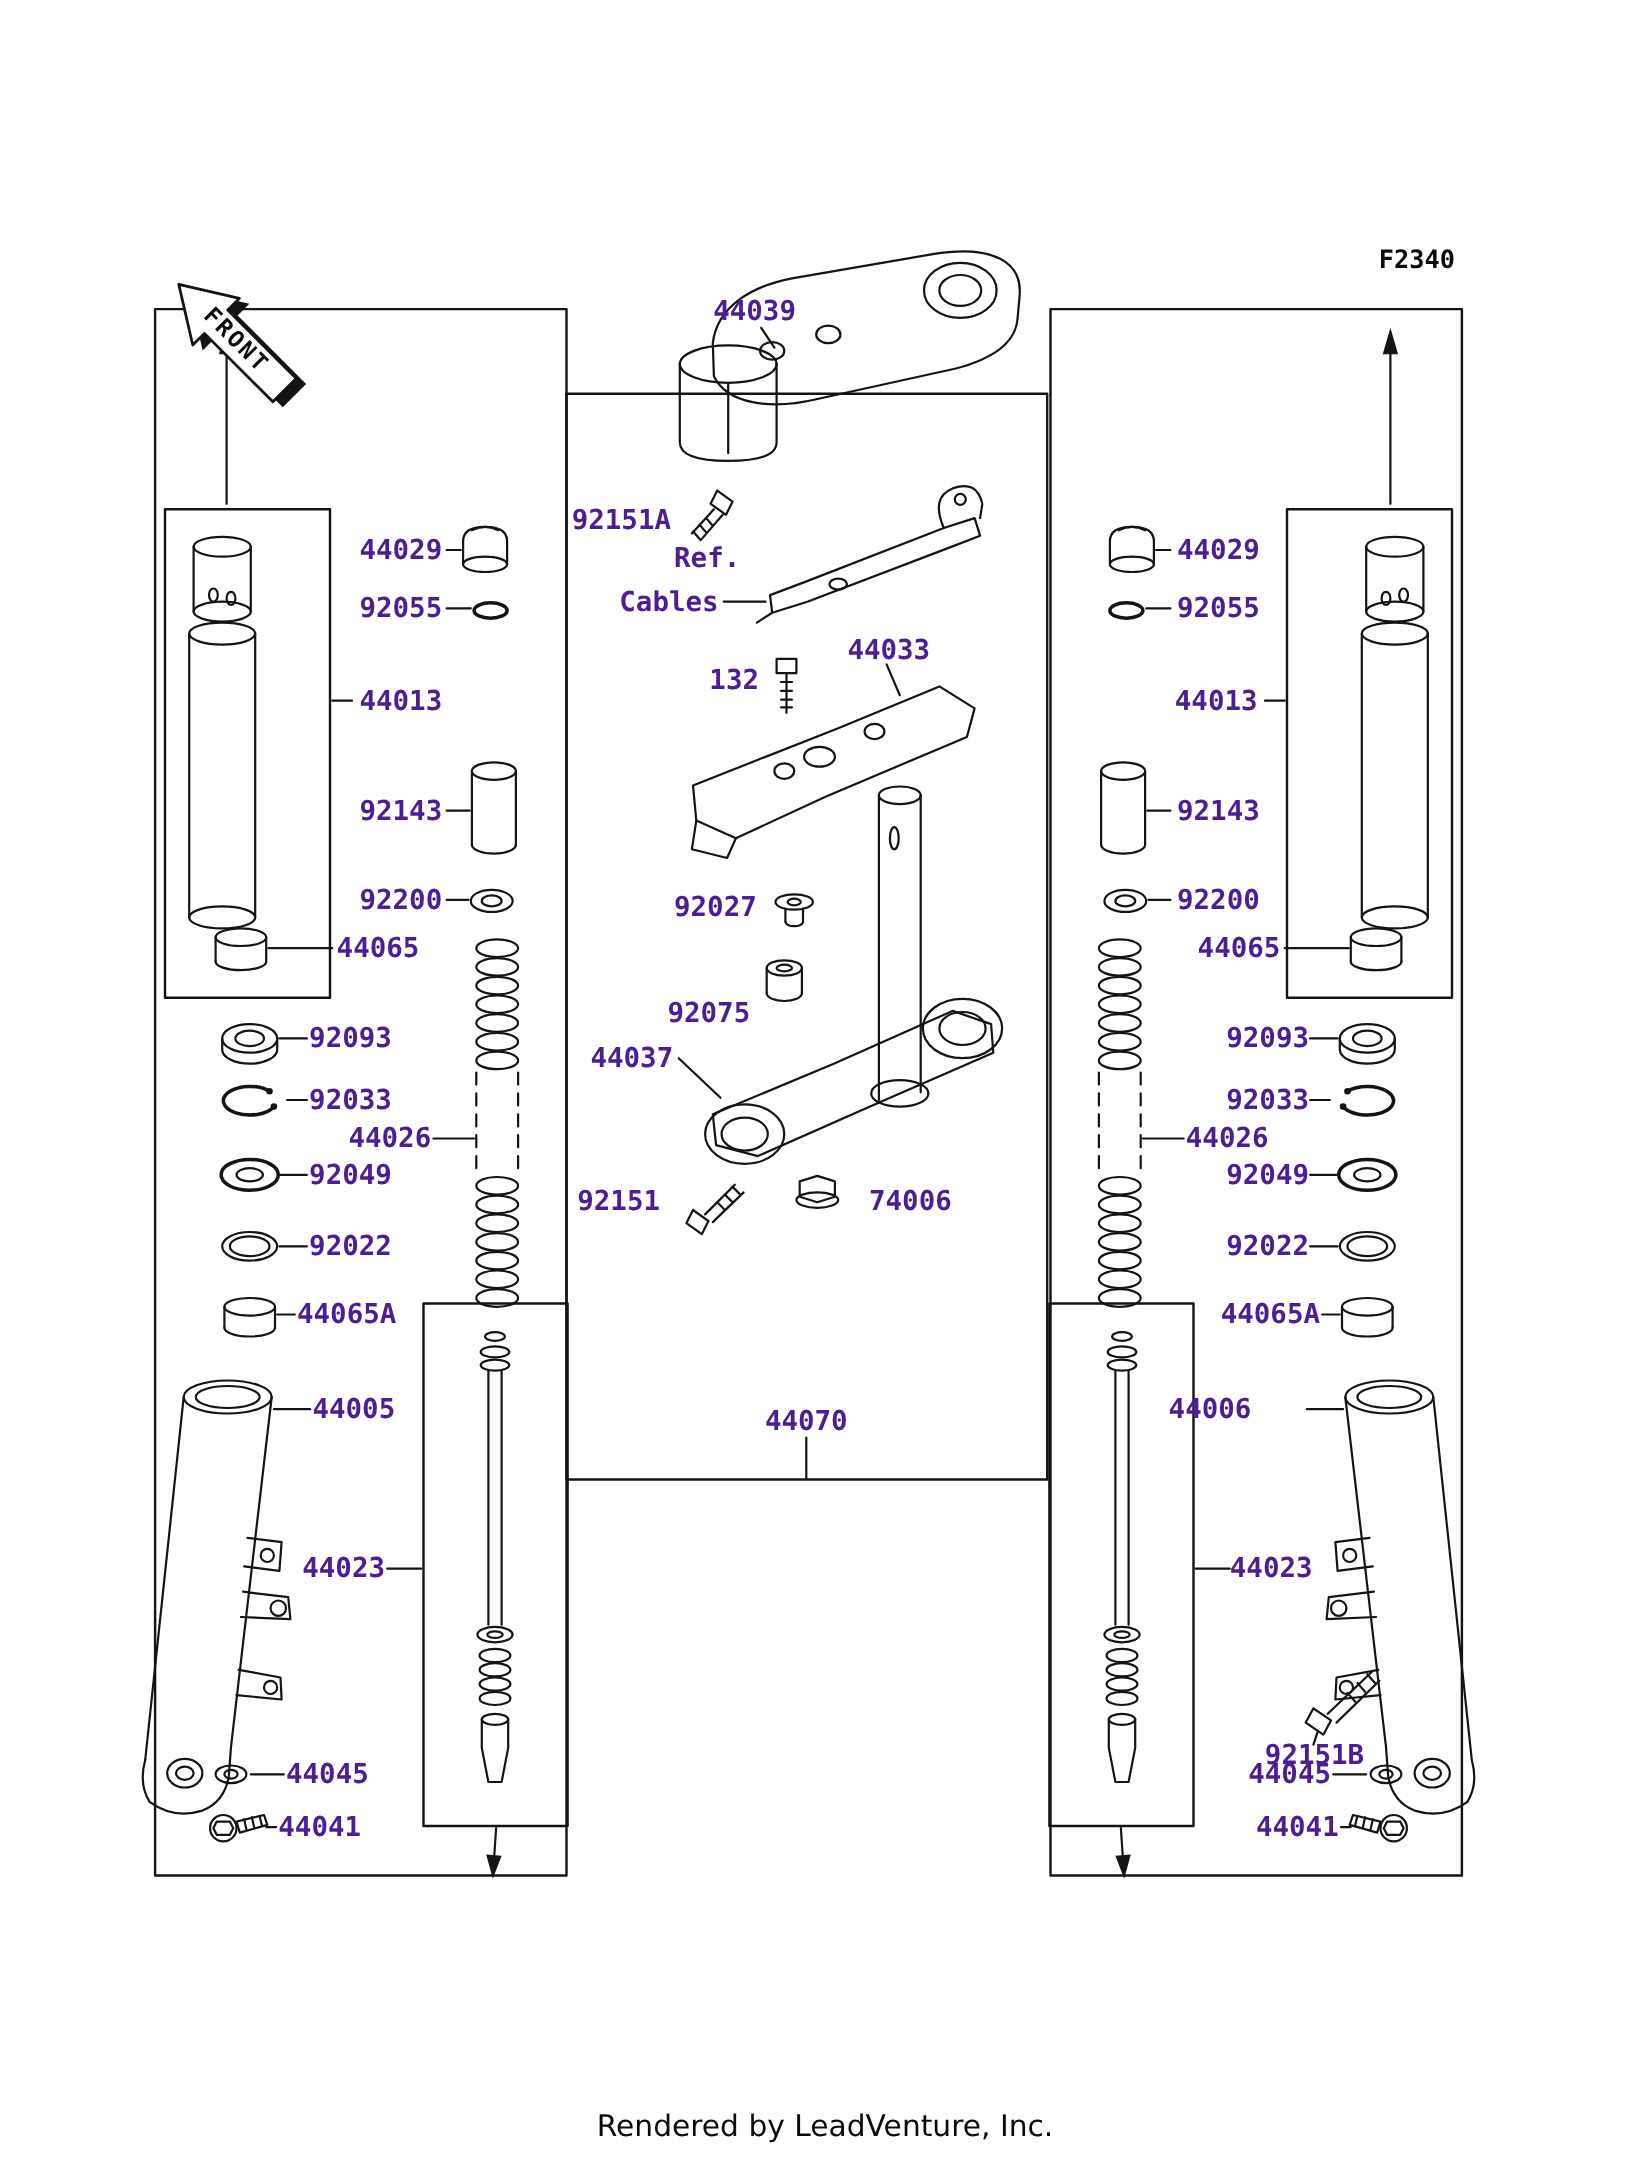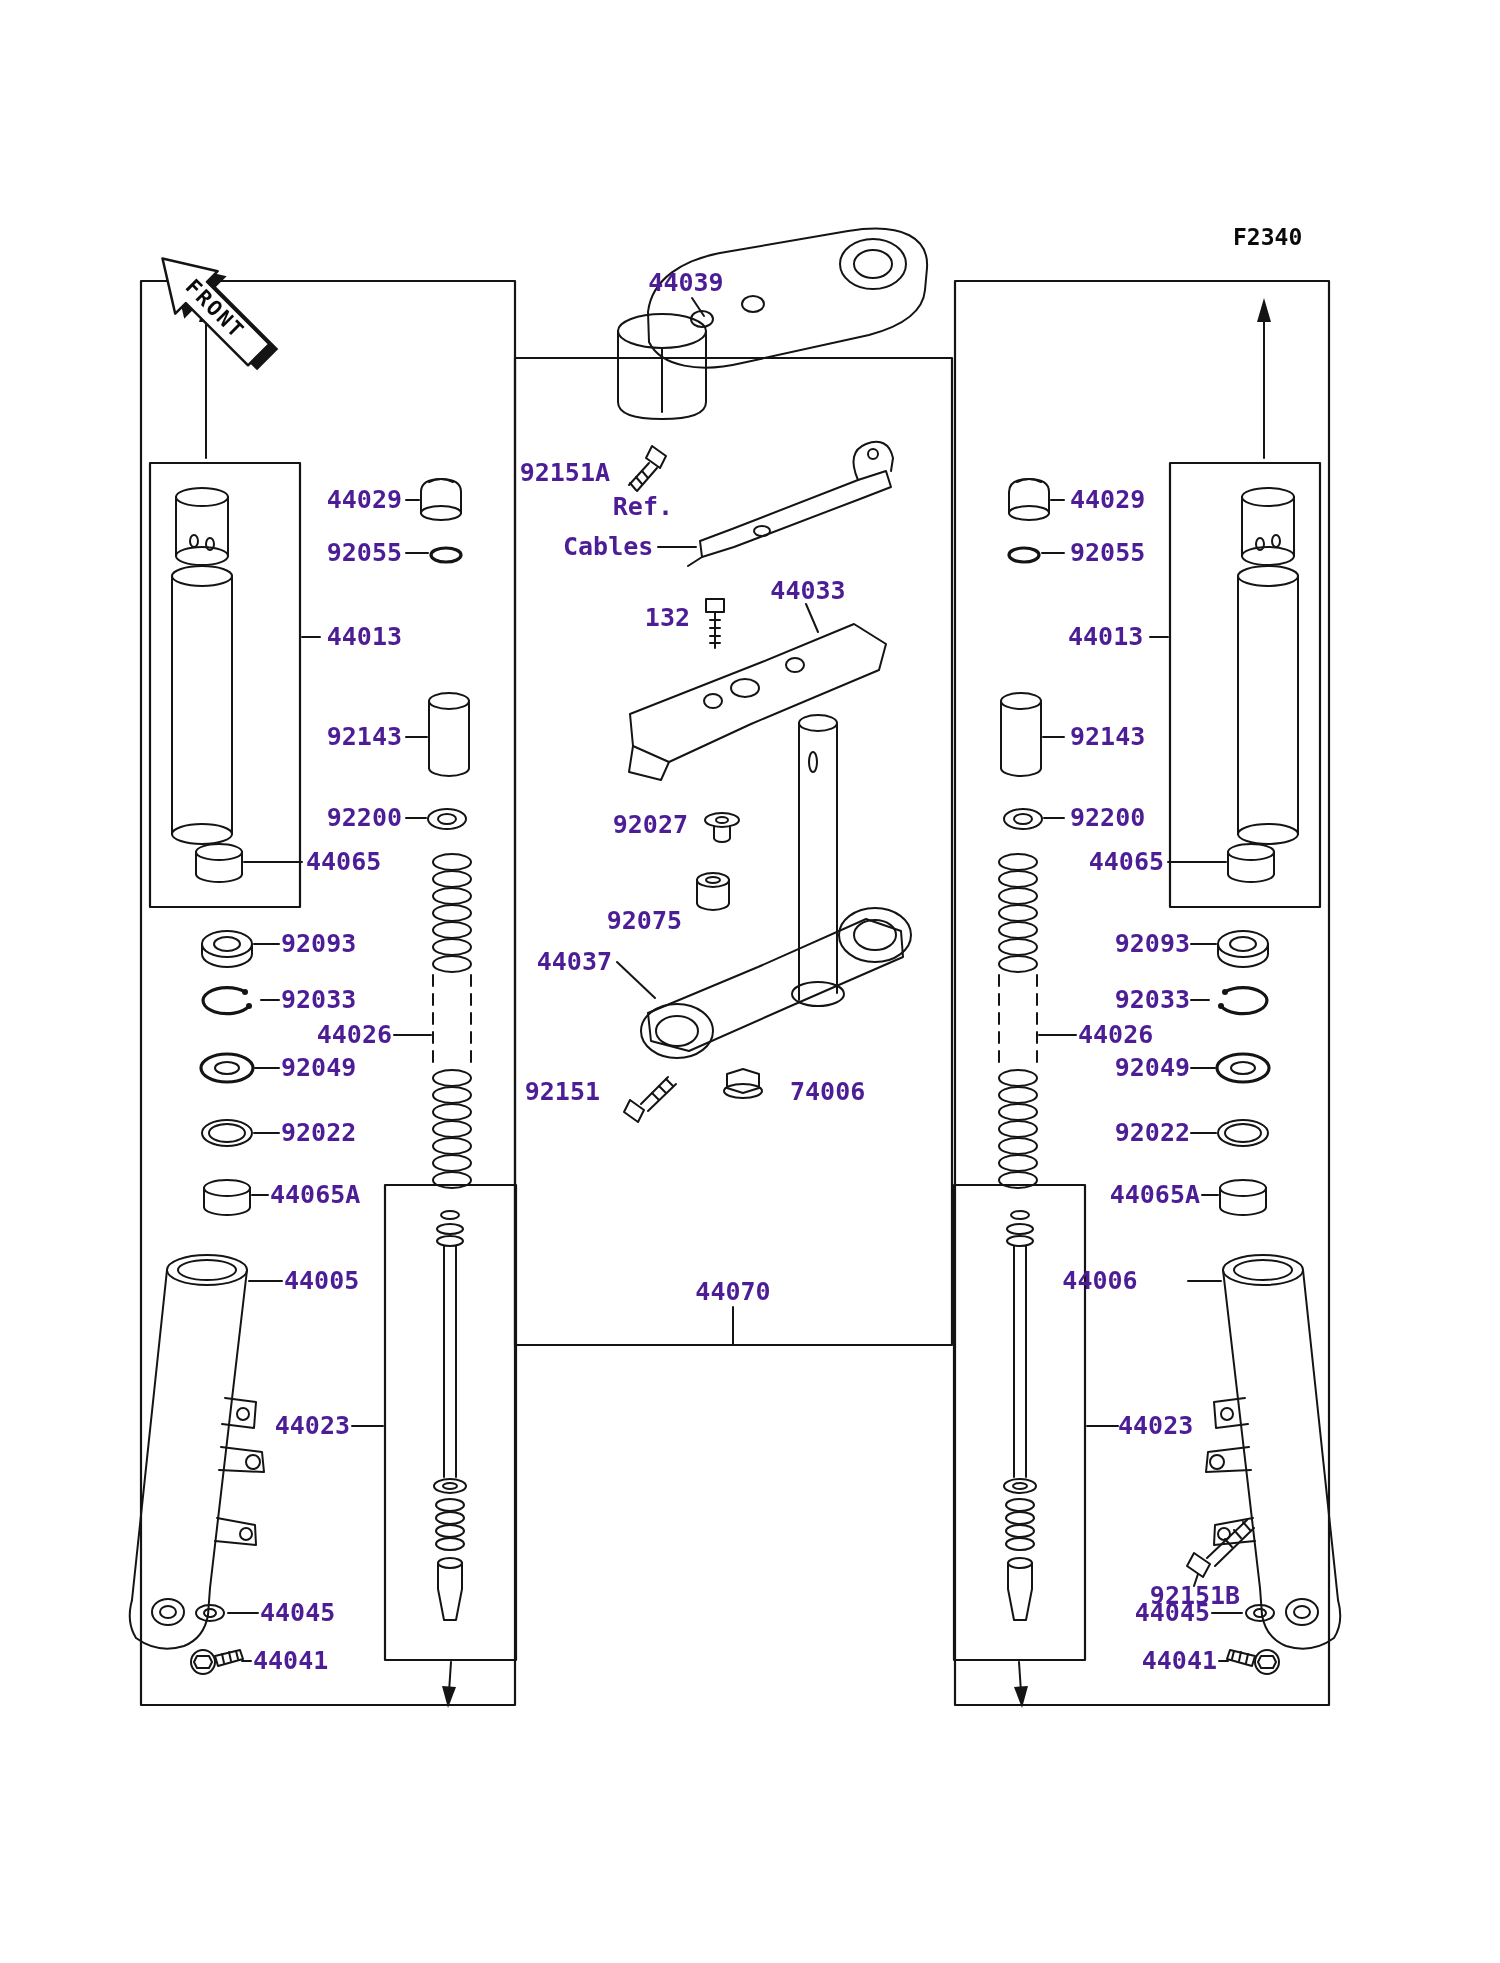--- a/index.html
+++ b/index.html
@@ -10,21 +10,21 @@
   .art .box{stroke-width:2.2;}
   .art .fill{fill:#141414;stroke:none;}
   .art .wfill{fill:#ffffff;stroke:#141414;stroke-width:2.5;}
   .art .thick{stroke-width:3.2;}
   .art .dash{stroke-dasharray:11 8;}
   .plabel{position:absolute;z-index:3;font:700 25px "DejaVu Sans Mono",monospace;
           line-height:26px;white-space:nowrap;color:#4c1d95;}
   .front-label{position:absolute;z-index:3;left:155px;top:297px;width:120px;text-align:center;
           transform:rotate(45deg);font:700 21px "DejaVu Sans Mono",monospace;letter-spacing:2px;}
   .figcode{position:absolute;z-index:3;left:1233px;top:224px;width:110px;
-          font:700 23px "DejaVu Sans Mono",monospace;}
+          font:700 23px "DejaVu Sans Mono",monospace;text-align:center;}
   .watermark{position:absolute;z-index:2;left:420px;top:1062px;width:680px;text-align:center;
           font:700 40px "Liberation Sans",sans-serif;letter-spacing:26px;color:rgba(70,70,70,0.28);}
   .footer{position:absolute;z-index:3;left:0;top:1918px;width:100%;text-align:center;
           font:400 27px "DejaVu Sans",sans-serif;}
 </style>
 </head>
 <body>
 
 <div class="page">
 
@@ -399,14 +399,15 @@
 <div class="plabel" style="left:1078px;top:1022px;width:80px;text-align:left">44026</div>
 <div class="plabel" style="left:1110px;top:1055px;width:80px;text-align:right">92049</div>
 <div class="plabel" style="left:1110px;top:1120px;width:80px;text-align:right">92022</div>
 <div class="plabel" style="left:1104px;top:1182px;width:96px;text-align:right">44065A</div>
 <div class="plabel" style="left:1060px;top:1268px;width:80px;text-align:center">44006</div>
 <div class="plabel" style="left:1118px;top:1413px;width:80px;text-align:left">44023</div>
 <div class="plabel" style="left:1140px;top:1583px;width:110px;text-align:center">92151B</div>
 <div class="plabel" style="left:1130px;top:1600px;width:80px;text-align:right">44045</div>
 <div class="plabel" style="left:1137px;top:1648px;width:80px;text-align:right">44041</div>
 
+<div class="footer">Rendered by LeadVenture, Inc.</div>
 
 </div>
 
 </body></html>

